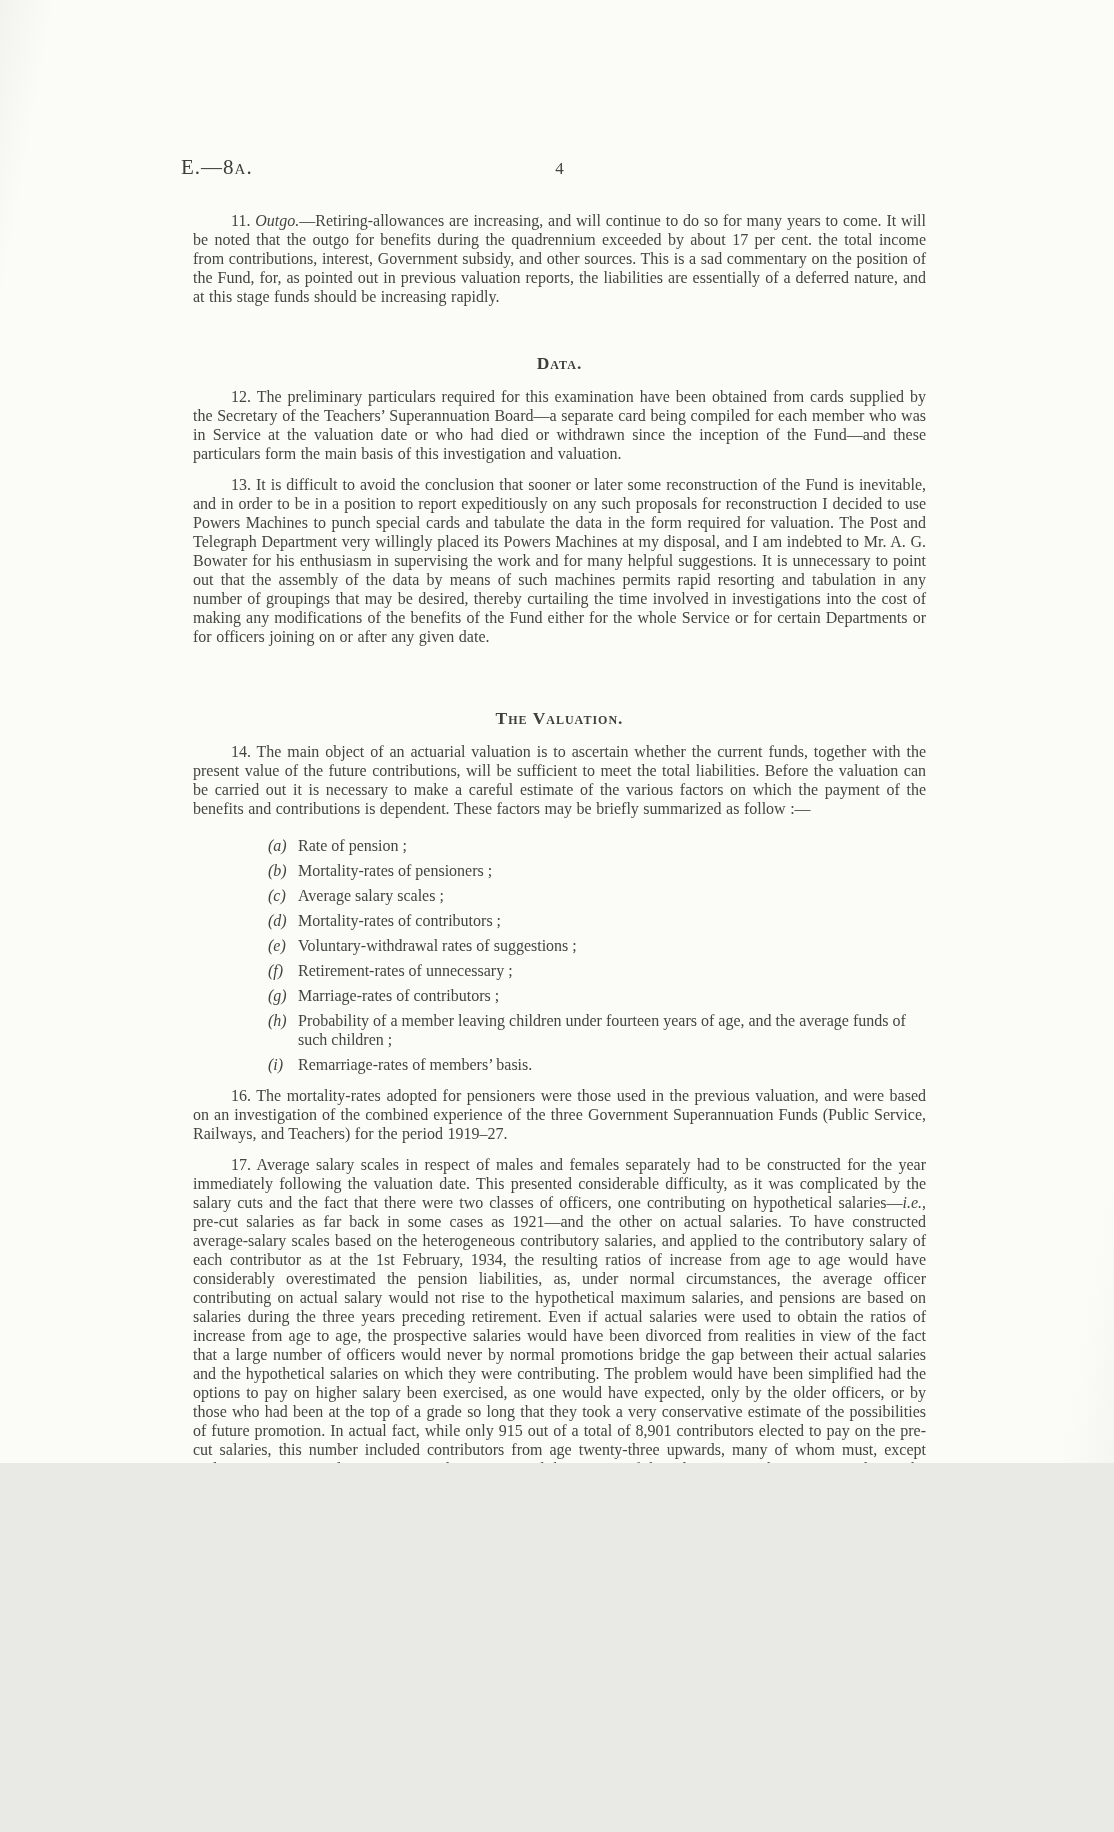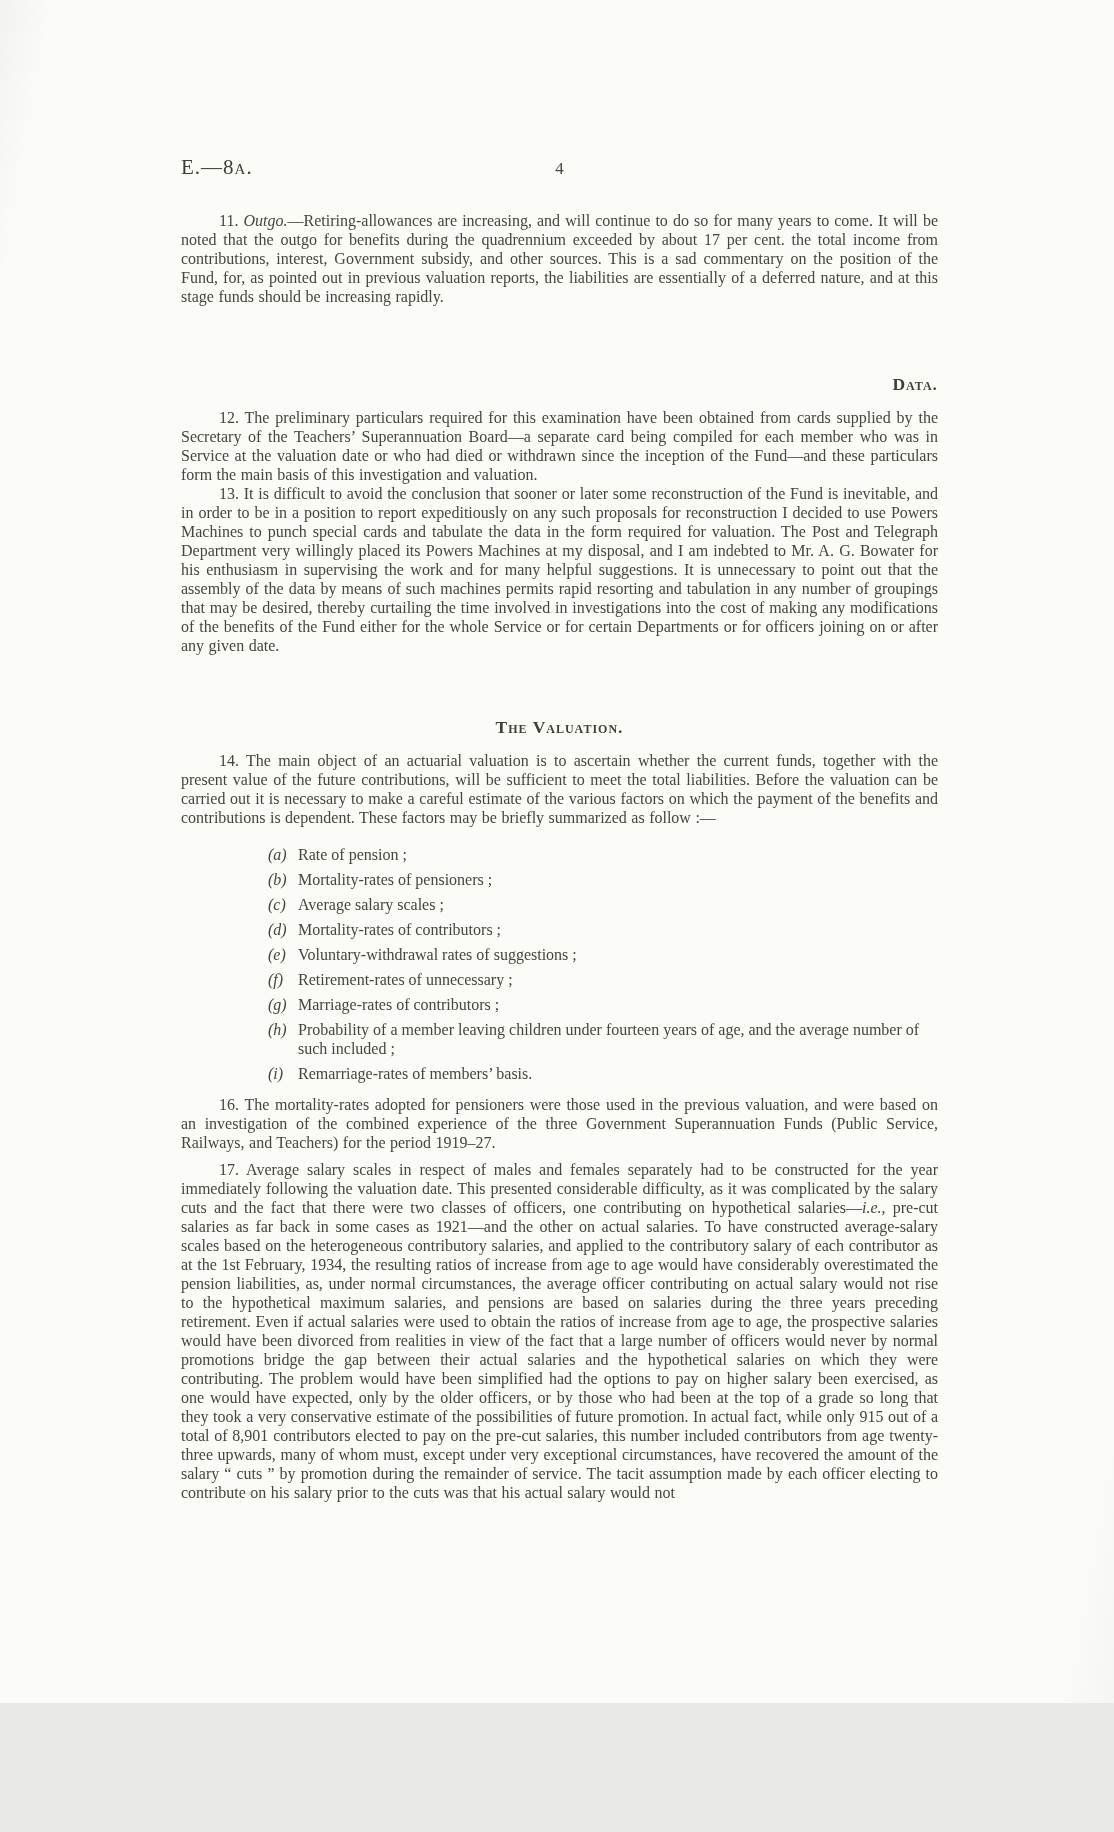--- a/index.html
+++ b/index.html
@@ -1,19 +1,19 @@
 <!DOCTYPE html>
 <html><head>
 <meta charset="utf-8">
 <style>
   html, body { margin: 0; padding: 0; background: #e9e9e6; }
   .page {
     position: relative;
     width: 1114px;
-    height: 1703px;
+    height: 1463px;
     margin: 0 auto;
     background: linear-gradient(100deg, #f2f2ee 0%, #fbfbf8 4%, #fbfbf8 96%, #f5f5f1 100%);
     font-family: "Liberation Serif", "DejaVu Serif", serif;
     color: #45453f;
     overflow: hidden;
     text-decoration: underline;
   }
   .content {
     position: absolute;
     left: 181px;
@@ -27,36 +27,36 @@
     font-variant: small-caps;
     letter-spacing: 1px;
     color: #3e3e38;
   }
   .page-num {
     position: absolute; left: 0; right: 0; top: 4px;
     text-align: center;
     font-size: 17px;
   }
   .para {
-    margin: 0;
+    margin: 12px;
     font-size: 16px;
     line-height: 19px;
     text-align: justify;
     text-indent: 38px;
     word-spacing: 0.5px;
   }
   .section-heading {
     text-align: center;
     font-variant: small-caps;
     font-size: 17.5px;
     letter-spacing: 1px;
     color: #3f3f39;
     margin: 0;
   }
-  .heading-data { margin-top: 68px; margin-bottom: 13px; text-align: right; }
+  .heading-data { margin-top: 47px; margin-bottom: 13px; }
   .heading-valuation { margin-top: 62px; margin-bottom: 13px; text-align: center; }
   .gap-before-p15 { margin-top: 20px; }
   .gap-before-p16 { margin-top: 12px; }
   .gap-before-p17 { margin-top: 8px; }
   .factor-list {
     margin: 18px 0 0 87px;
     padding: 0;
     list-style: none;
     font-size: 16px;
     line-height: 19px;
@@ -119,21 +119,21 @@
       <li class="factor-item">
           <span class="factor-letter">(f)</span>
           <span class="factor-text">Retirement-rates of unnecessary ;</span>
         </li>
       <li class="factor-item">
           <span class="factor-letter">(g)</span>
           <span class="factor-text">Marriage-rates of contributors ;</span>
         </li>
       <li class="factor-item">
           <span class="factor-letter">(h)</span>
-          <span class="factor-text">Probability of a member leaving children under fourteen years of age, and the average number of such included ;</span>
+          <span class="factor-text">Probability of a member leaving children under fourteen years of age, and the average funds of such children ;</span>
         </li>
       <li class="factor-item">
           <span class="factor-letter">(i)</span>
           <span class="factor-text">Remarriage-rates of members’ basis.</span>
         </li>
     </ul>
 
     <p class="para gap-before-p16">16. The mortality-rates adopted for pensioners were those used in the previous valuation, and were based on an investigation of the combined experience of the three Government Superannuation Funds (Public Service, Railways, and Teachers) for the period 1919–27.</p>
 
     <p class="para gap-before-p17"><span>17. Average salary scales in respect of males and females separately had to be constructed for the year immediately following the valuation date.  This presented considerable difficulty, as it was complicated by the salary cuts and the fact that there were two classes of officers, one contributing on hypothetical salaries—</span><i>i.e.</i><span>, pre-cut salaries as far back in some cases as 1921—and the other on actual salaries.  To have constructed average-salary scales based on the heterogeneous contributory salaries, and applied to the contributory salary of each contributor as at the 1st February, 1934, the resulting ratios of increase from age to age would have considerably overestimated the pension liabilities, as, under normal circumstances, the average officer contributing on actual salary would not rise to the hypothetical maximum salaries, and pensions are based on salaries during the three years preceding retirement.  Even if actual salaries were used to obtain the ratios of increase from age to age, the prospective salaries would have been divorced from realities in view of the fact that a large number of officers would never by normal promotions bridge the gap between their actual salaries and the hypothetical salaries on which they were contributing.  The problem would have been simplified had the options to pay on higher salary been exercised, as one would have expected, only by the older officers, or by those who had been at the top of a grade so long that they took a very conservative estimate of the possibilities of future promotion.  In actual fact, while only 915 out of a total of 8,901 contributors elected to pay on the pre-cut salaries, this number included contributors from age twenty-three upwards, many of whom must, except under very exceptional circumstances, have recovered the amount of the salary “ cuts ” by promotion during the remainder of service.  The tacit assumption made by each officer electing to contribute on his salary prior to the cuts was that his actual salary would not</span></p>

